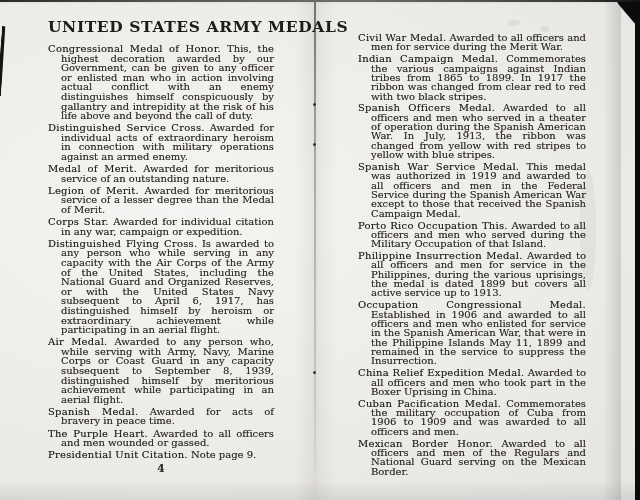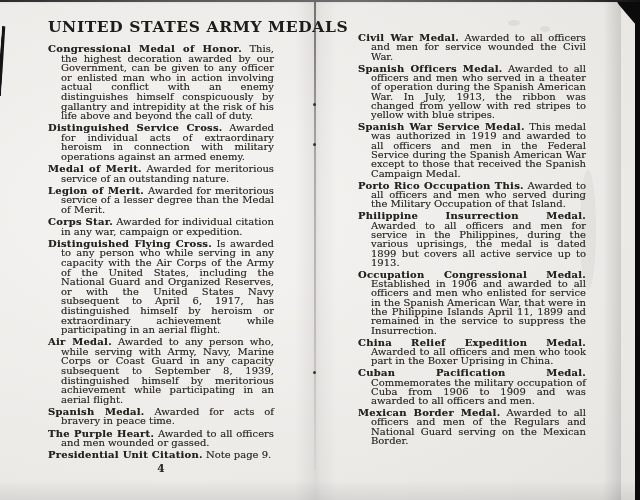--- a/index.html
+++ b/index.html
@@ -41,21 +41,21 @@
   .title{
     margin:0 0 8px 0;text-align:center;font-size:15.5px;font-weight:bold;
     letter-spacing:0.6px;color:#1d1c18;white-space:nowrap;
   }
   .entry{
     margin:0 0 2.5px 0;padding-left:13px;text-indent:-13px;
     font-size:10px;line-height:9.6px;text-align:justify;
     text-shadow:0 0 0.5px rgba(47,45,39,0.55);
   }
   .page-right .entry{line-height:9.35px;}
-  .term{font-weight:bold;letter-spacing:0.25px;color:#24231e;}
+  .term{font-weight:normal;letter-spacing:0.25px;color:#24231e;}
   .page-num{
     text-align:center;font-size:10.5px;font-weight:bold;margin-top:2px;
     text-shadow:0 0 0.5px rgba(47,45,39,0.55);
   }
 </style>
 </head>
 <body>
 
 <div class="scan">
 
@@ -71,29 +71,30 @@
         <p class="entry"><b class="term">Air Medal.</b> <span>Awarded to any person who, while serving with Army, Navy, Marine Corps or Coast Guard in any capacity subsequent to September 8, 1939, distinguished himself by meritorious achievement while participating in an aerial flight.</span></p>
         <p class="entry"><b class="term">Spanish Medal.</b> <span>Awarded for acts of bravery in peace time.</span></p>
         <p class="entry"><b class="term">The Purple Heart.</b> <span>Awarded to all officers and men wounded or gassed.</span></p>
         <p class="entry"><b class="term">Presidential Unit Citation.</b> <span>Note page 9.</span></p>
       </div>
     <div class="page-num">4</div>
   </div>
 
   <div class="page page-right">
     <div>
-        <p class="entry"><b class="term">Civil War Medal.</b> <span>Awarded to all officers and men for service wounded the Civil War.</span></p>
+        <p class="entry"><b class="term">Civil War Medal.</b> <span>Awarded to all officers and men for service during the Merit War.</span></p>
+        <p class="entry"><b class="term">Indian Campaign Medal.</b> <span>Commemorates the various campaigns against Indian tribes from 1865 to 1899. In 1917 the ribbon was changed from clear red to red with two black stripes.</span></p>
         <p class="entry"><b class="term">Spanish Officers Medal.</b> <span>Awarded to all officers and men who served in a theater of operation during the Spanish American War. In July, 1913, the ribbon was changed from yellow with red stripes to yellow with blue stripes.</span></p>
         <p class="entry"><b class="term">Spanish War Service Medal.</b> <span>This medal was authorized in 1919 and awarded to all officers and men in the Federal Service during the Spanish American War except to those that received the Spanish Campaign Medal.</span></p>
         <p class="entry"><b class="term">Porto Rico Occupation This.</b> <span>Awarded to all officers and men who served during the Military Occupation of that Island.</span></p>
         <p class="entry"><b class="term">Philippine Insurrection Medal.</b> <span>Awarded to all officers and men for service in the Philippines, during the various uprisings, the medal is dated 1899 but covers all active service up to 1913.</span></p>
-        <p class="entry"><b class="term">Occupation Congressional Medal.</b> <span>Established in 1906 and awarded to all officers and men who enlisted for service in the Spanish American War, that were in the Philippine Islands April 11, 1899 and remained in the service to suppress the Insurrection.</span></p>
+        <p class="entry"><b class="term">Occupation Congressional Medal.</b> <span>Established in 1906 and awarded to all officers and men who enlisted for service in the Spanish American War, that were in the Philippine Islands May 11, 1899 and remained in the service to suppress the Insurrection.</span></p>
         <p class="entry"><b class="term">China Relief Expedition Medal.</b> <span>Awarded to all officers and men who took part in the Boxer Uprising in China.</span></p>
         <p class="entry"><b class="term">Cuban Pacification Medal.</b> <span>Commemorates the military occupation of Cuba from 1906 to 1909 and was awarded to all officers and men.</span></p>
-        <p class="entry"><b class="term">Mexican Border Medal.</b> <span>Awarded to all officers and men of the Regulars and National Guard serving on the Mexican Border.</span></p>
+        <p class="entry"><b class="term">Mexican Border Honor.</b> <span>Awarded to all officers and men of the Regulars and National Guard serving on the Mexican Border.</span></p>
       </div>
 
   </div>
 
   <div class="gutter-shade"></div>
   <div class="gutter-line"></div>
   <div class="gutter-dot dot1"></div>
   <div class="gutter-dot dot2"></div>
   <div class="gutter-dot dot3"></div>
   <div class="smudge sm1"></div>

